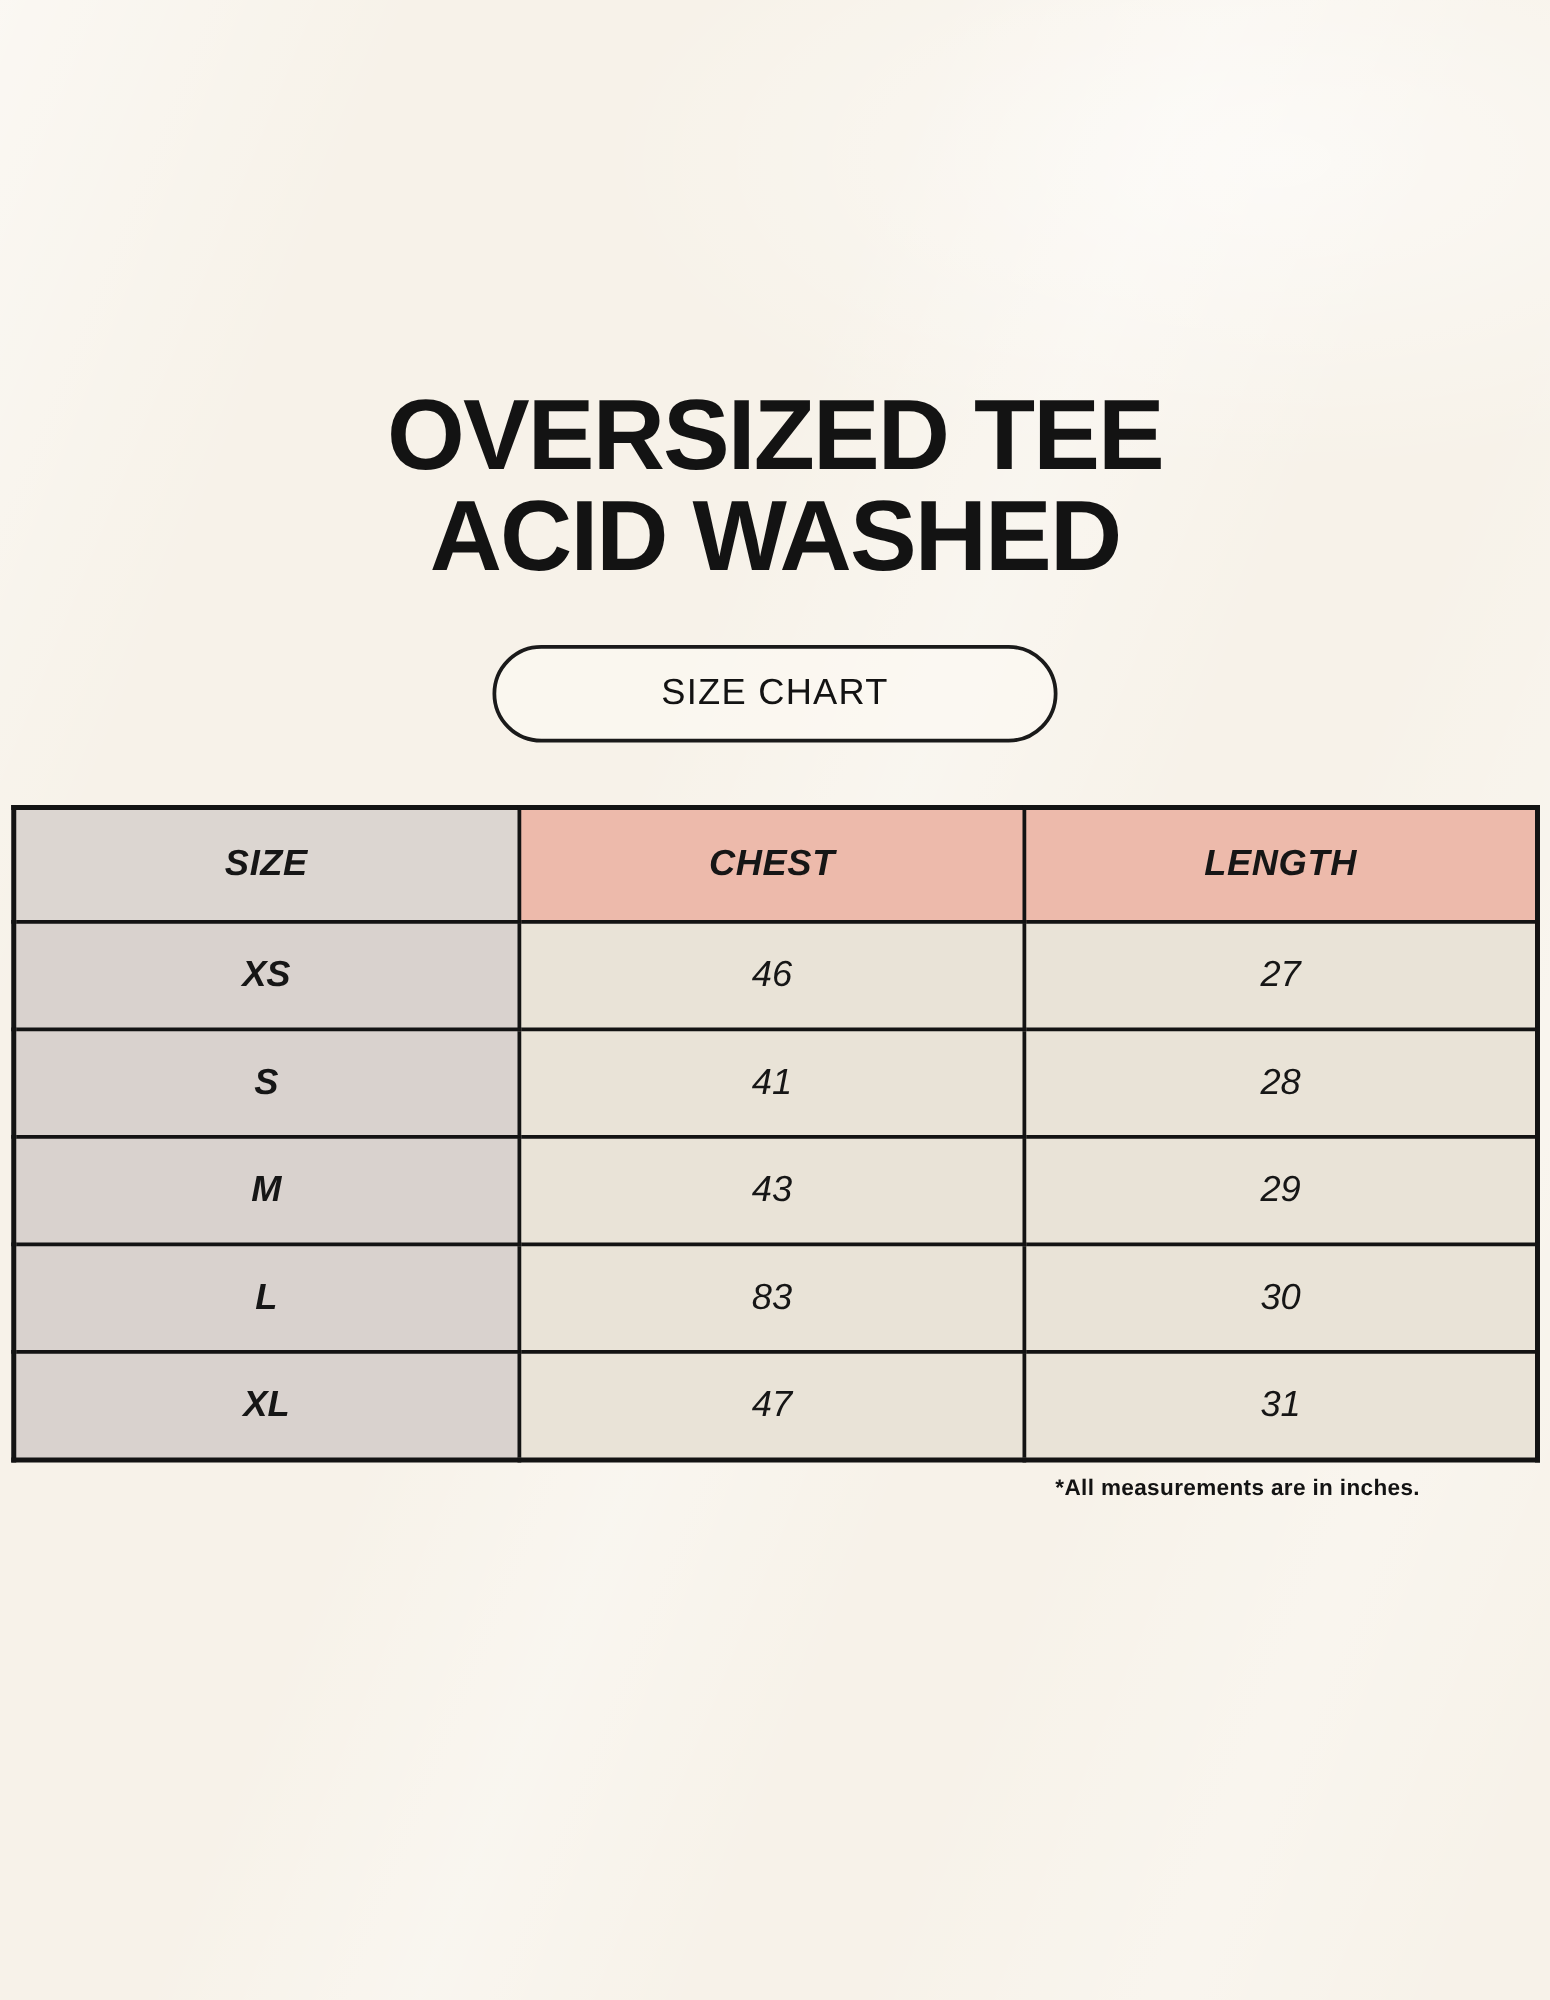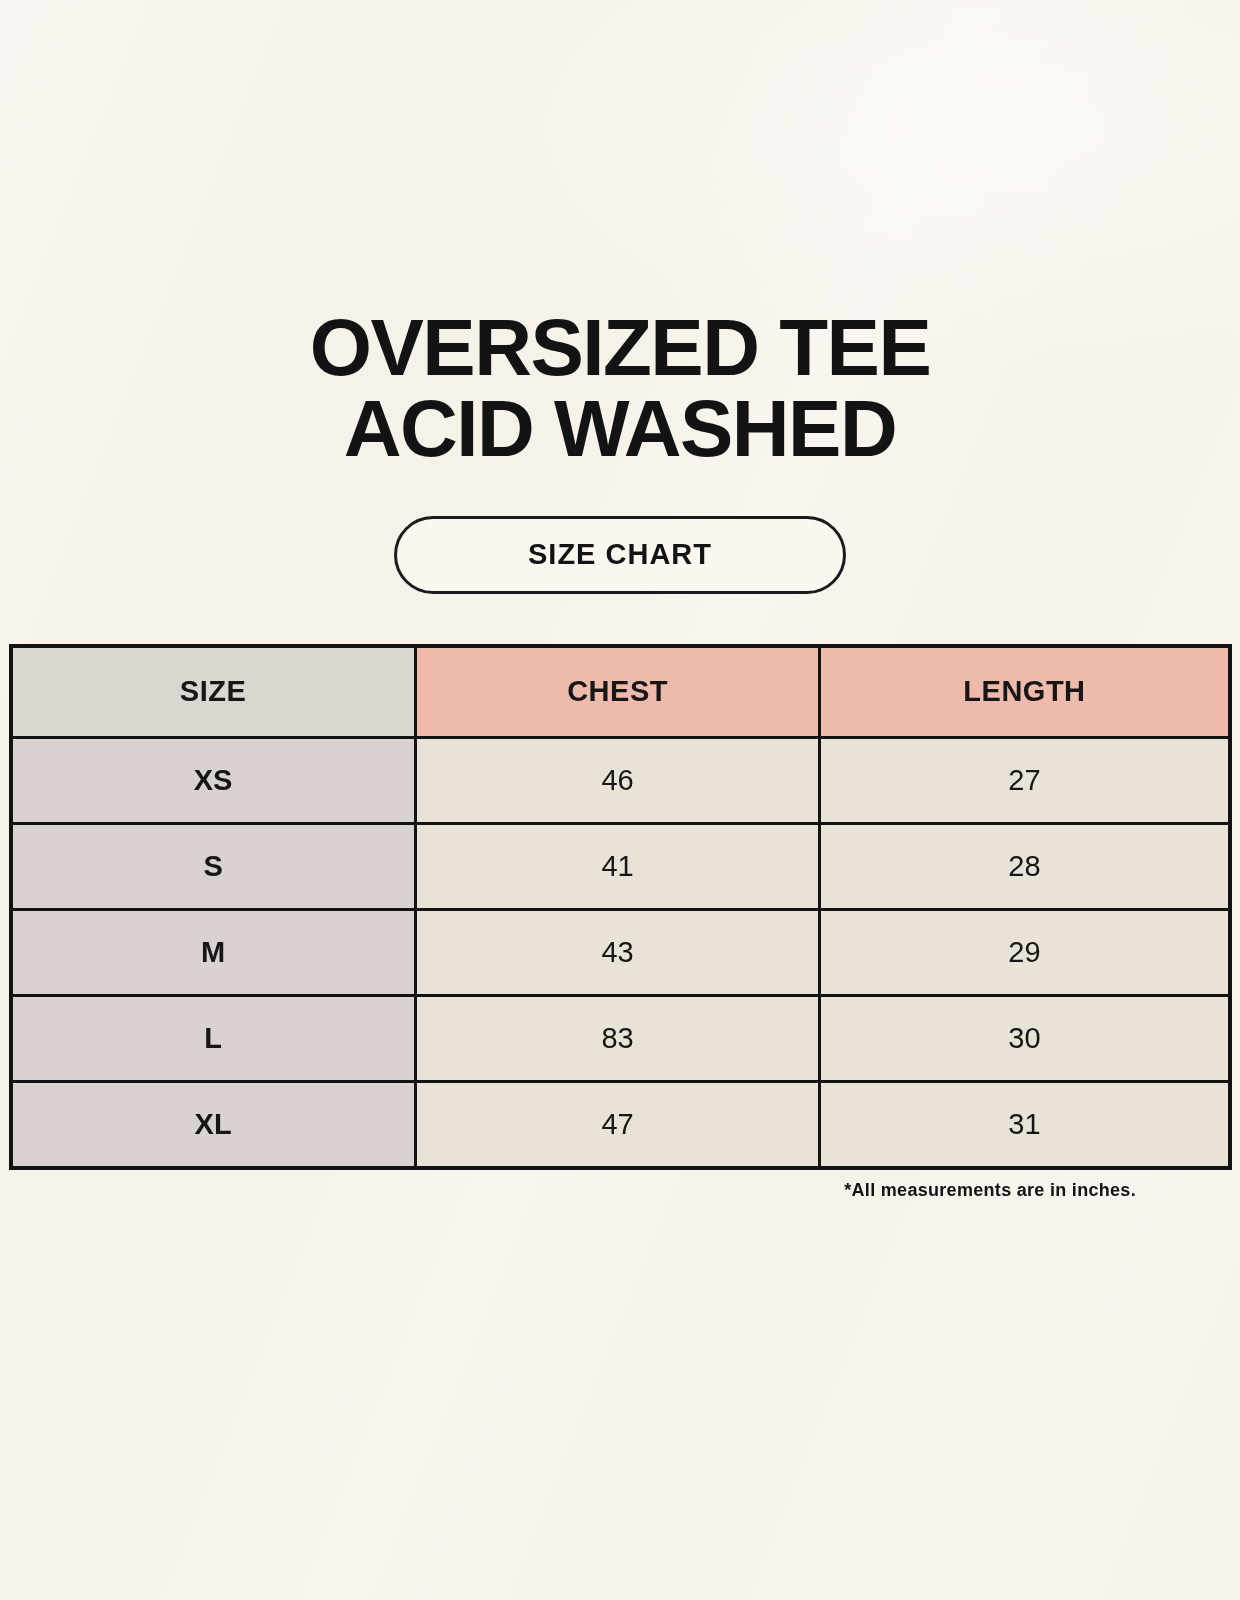--- a/index.html
+++ b/index.html
@@ -45,30 +45,31 @@
   .pill {
     min-width: 452px;
     height: 78px;
     border: 3px solid #1a1a1a;
     border-radius: 44px;
     background: rgba(252, 249, 242, 0.65);
     display: flex;
     align-items: center;
     justify-content: center;
     font-size: 29px;
-    font-weight: 700;
+    font-weight: 400;
     letter-spacing: 1px;
     color: #131313;
   }
   .size-table {
     width: 1223px;
     margin: 50px auto 0 auto;
     border-collapse: collapse;
     border: 4px solid var(--border, #131313);
     table-layout: fixed;
+    font-style: italic;
   }
   .size-table th, .size-table td {
     border: 3px solid var(--border, #131313);
     text-align: center;
     vertical-align: middle;
     font-size: 29px;
   }
   .size-table thead th { height: 92px; font-weight: 700; letter-spacing: 0.5px; }
   .size-table tbody th, .size-table tbody td { height: 86px; }
   .size-table col.c1, .size-table col.c2 { width: 33.2%; }

